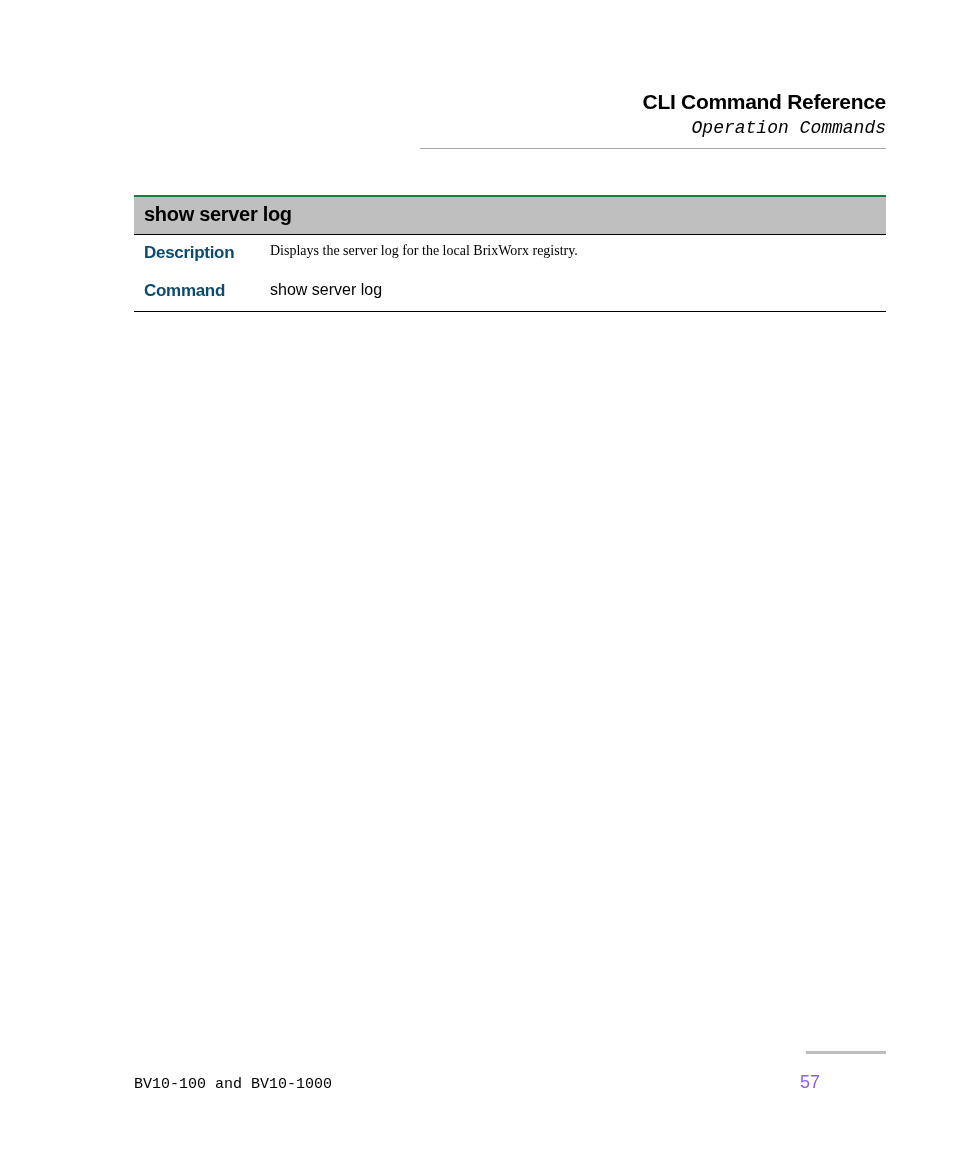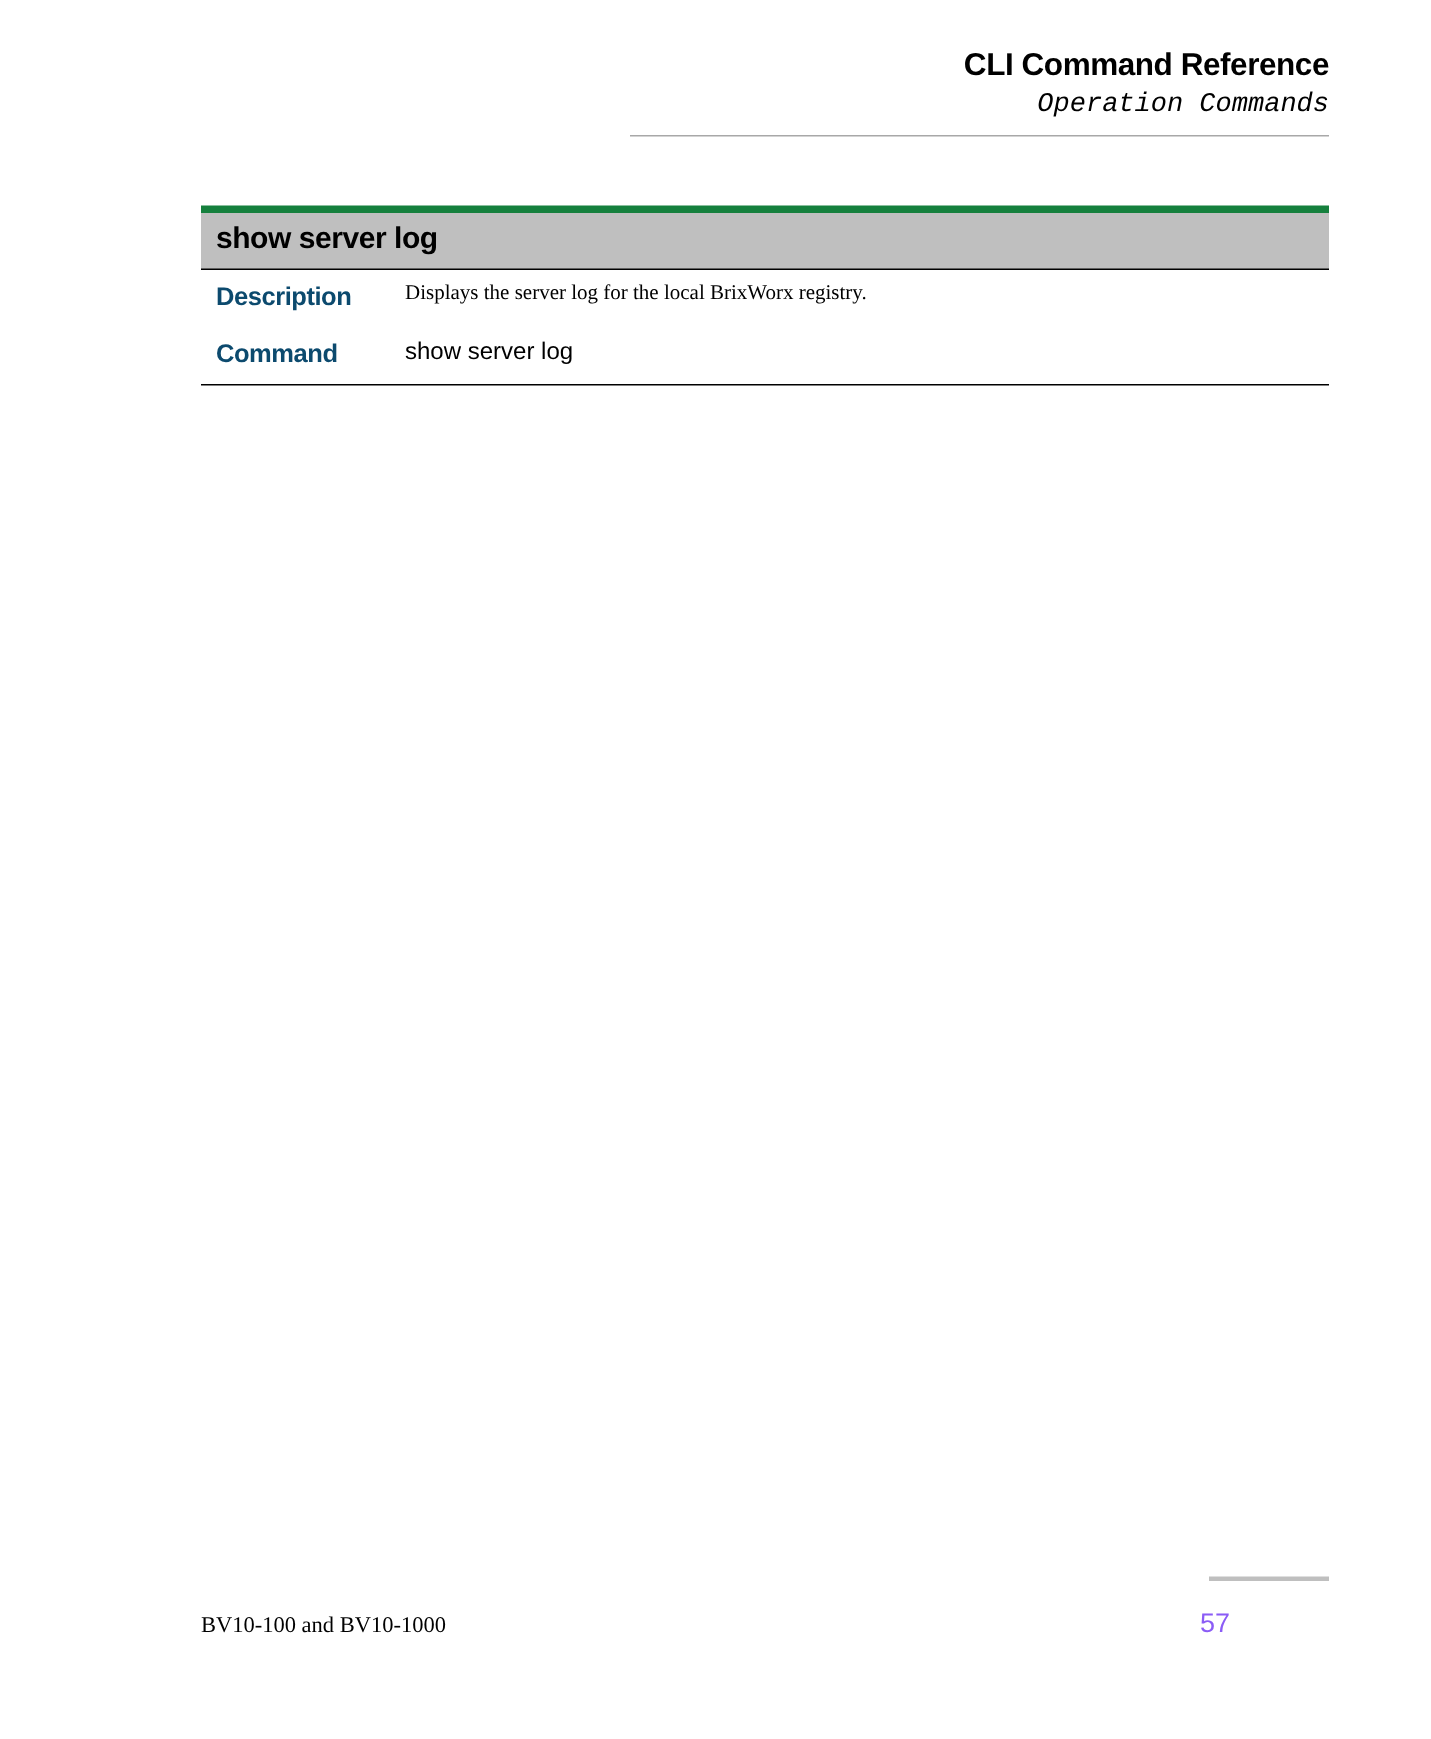--- a/index.html
+++ b/index.html
@@ -8,21 +8,21 @@
       box-sizing: border-box;
     }
     body {
       width: 954px;
       height: 1159px;
       background: #ffffff;
       font-family: Georgia, 'Times New Roman', serif;
       position: relative;
     }
     .page {
-      padding: 32px 68px 0 68px;
+      padding: 90px 68px 0 68px;
       height: 100%;
       position: relative;
     }
     .header {
       text-align: right;
       margin-bottom: 8px;
     }
     .header-title {
       font-family: Arial, Helvetica, sans-serif;
       font-weight: bold;
@@ -38,21 +38,21 @@
       margin-top: 4px;
     }
     .header-rule {
       border: none;
       border-top: 1.5px solid #a8a8a8;
       margin-top: 10px;
       margin-left: 352px;
     }
     .command-table {
       margin-top: 46px;
-      border-top: 5px solid #15803d;
+      border-top: 2px solid #15803d;
       border-bottom: 1.5px solid #000;
       width: 752px;
       margin-left: 66px;
     }
     .command-title-row {
       background: #bfbfbf;
       padding: 6px 10px 8px 10px;
       border-bottom: 1px solid #000;
     }
     .command-title {
@@ -98,21 +98,21 @@
       margin-left: auto;
       margin-bottom: 18px;
     }
     .footer-content {
       display: flex;
       justify-content: space-between;
       align-items: baseline;
       padding: 0 66px;
     }
     .footer-left {
-      font-family: Liberation Serif, serif;
+      font-family: Liberation Mono, monospace;
       font-size: 15px;
       color: #000;
     }
     .footer-right {
       font-family: Arial, Helvetica, sans-serif;
       font-weight: normal;
       font-size: 18px;
       color: #8b5cf6;
     }
   </style>

